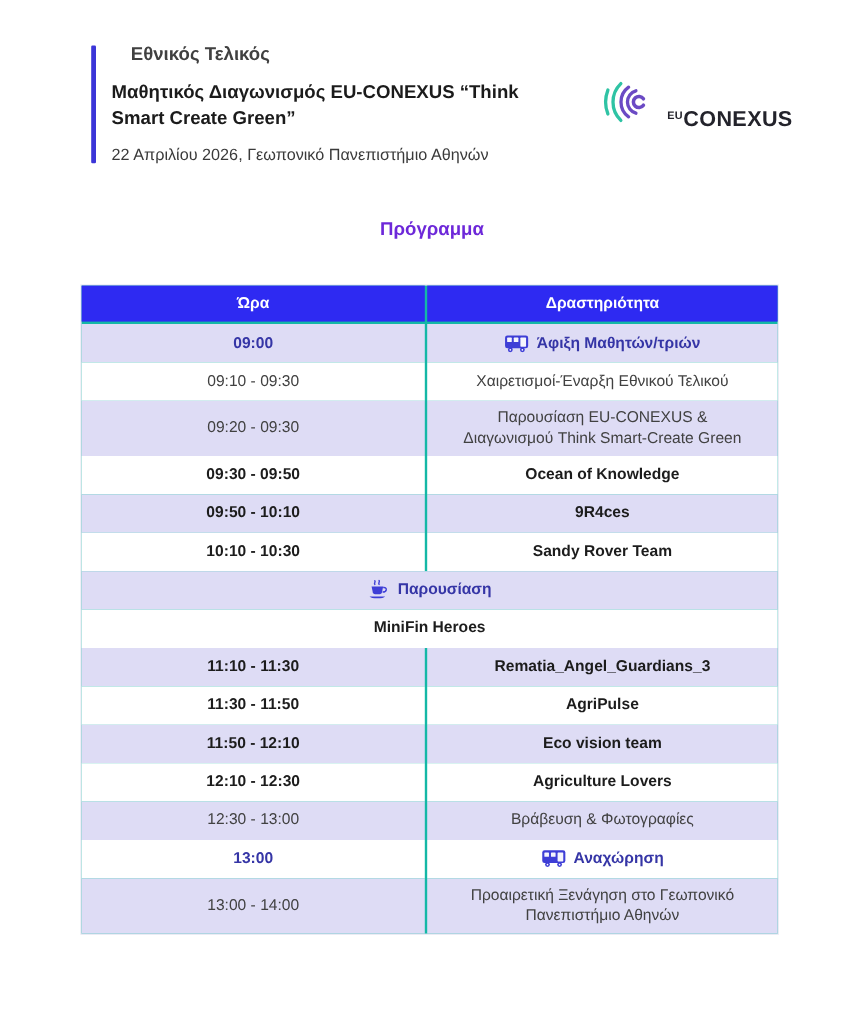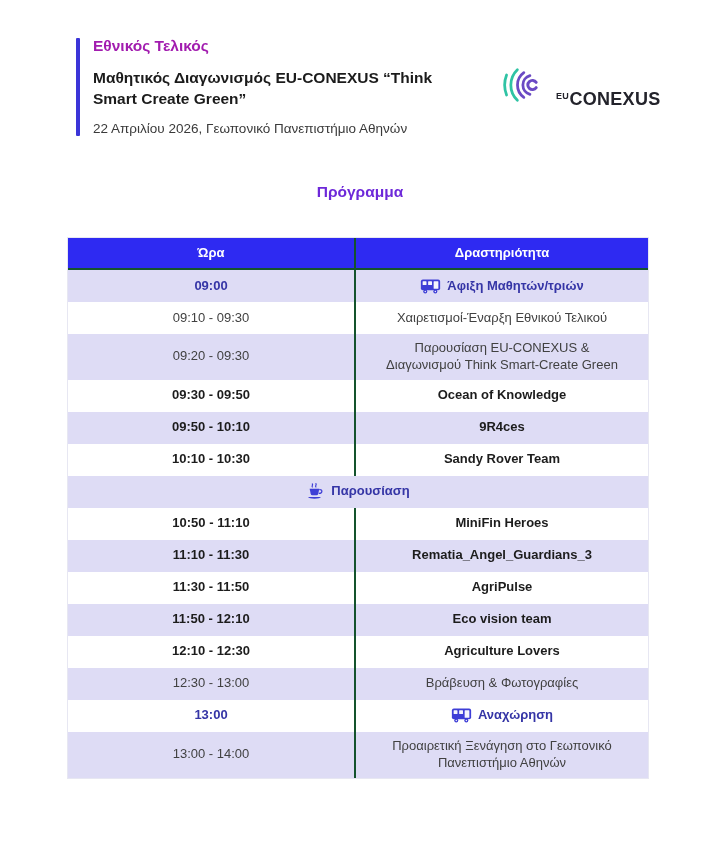--- a/index.html
+++ b/index.html
@@ -5,35 +5,35 @@
   html,body{margin:0;padding:0;}
   body{
     width:720px;height:846px;position:relative;background:#ffffff;
     font-family:"Liberation Sans",sans-serif;overflow:hidden;
     -webkit-font-smoothing:antialiased;
   }
   
   .header-block{position:absolute;left:76px;top:34px;width:420px;}
   .accent-bar{position:absolute;left:0;top:4px;bottom:2px;width:4px;background:#3b35d8;border-radius:1px;}
   .header-text{margin-left:17px;}
-  .title-line1{font-size:15.5px;font-weight:bold;color:#a21caf;margin:2px 0 0 0;line-height:1.3;}
+  .title-line1{font-size:15.5px;font-weight:bold;color:#404040;margin:2px 0 0 16px;line-height:1.3;}
   .title-line2{font-size:15.5px;font-weight:bold;color:#1b1b1b;margin:12px 0 0 0;line-height:1.32;width:385px;}
   .date-line{font-size:13.5px;font-weight:normal;color:#3a3a3a;margin:11px 0 0 0;line-height:1.3;}
   
   .logo{position:absolute;left:499px;top:62px;display:flex;align-items:flex-end;gap:9px;}
   .logo-mark svg{display:block;}
   .logo-text{font-weight:bold;color:#23232b;font-size:18px;letter-spacing:.3px;line-height:1;display:flex;align-items:flex-start;}
   .logo-text .eu{font-size:9px;font-weight:bold;margin-top:1.5px;margin-right:.5px;letter-spacing:.2px;}
   
   .section-title{position:absolute;left:0;top:183px;width:720px;text-align:center;
     font-size:15.5px;font-weight:bold;color:#6d28d9;}
   
   .schedule-table{
     position:absolute;left:68px;top:238px;width:580px;
-    display:flex;flex-direction:column;gap:2px;background:#14532d;
+    display:flex;flex-direction:column;gap:2px;background:#14b8a6;
     box-shadow:0 0 0 1px #e7e7f2;
   }
   .row{display:flex;gap:2px;}
   .cell{display:flex;align-items:center;justify-content:center;text-align:center;
     font-size:13px;line-height:1.3;padding:6px 26px;box-sizing:border-box;}
   .time-cell{width:286px;flex:none;}
   .act-cell{flex:1;gap:6px;}
   .header-row .cell{background:#2e2af2;color:#ffffff;font-weight:bold;min-height:30px;padding:4px 10px;}
   .body-row .cell{min-height:32px;}
   .body-row.shade .cell{background:#dedcf5;}
@@ -143,21 +143,20 @@
               <path d="M12.5 0.6 c1.2 1.6 -1.2 2.4 0 4.2" stroke="currentColor" stroke-width="1.5" fill="none" stroke-linecap="round"></path>
               <path d="M4.6 7 h12.2 l-1.3 6.3 q-0.4 1.9 -2.3 1.9 h-5 q-1.9 0 -2.3 -1.9 Z" fill="currentColor"></path>
               <path d="M16.8 8.2 q3.6 -0.4 3.2 2.4 q-0.4 2.4 -3.8 2.3" stroke="currentColor" stroke-width="1.6" fill="none"></path>
               <path d="M2.5 17.5 h16.4 q-1.6 2 -8.2 2 q-6.6 0 -8.2 -2 Z" fill="currentColor"></path>
             </svg>
           </span>
       <span class="act-text">Παρουσίαση</span>
     </div>
   </div>
       <div class="row body-row plain bold">
-    <div class="cell time-cell">10:50 - 11:10</div>
     <div class="cell act-cell">
 
       <span class="act-text">MiniFin Heroes</span>
     </div>
   </div>
       <div class="row body-row shade bold">
     <div class="cell time-cell">11:10 - 11:30</div>
     <div class="cell act-cell">
 
       <span class="act-text">Rematia_Angel_Guardians_3</span>

